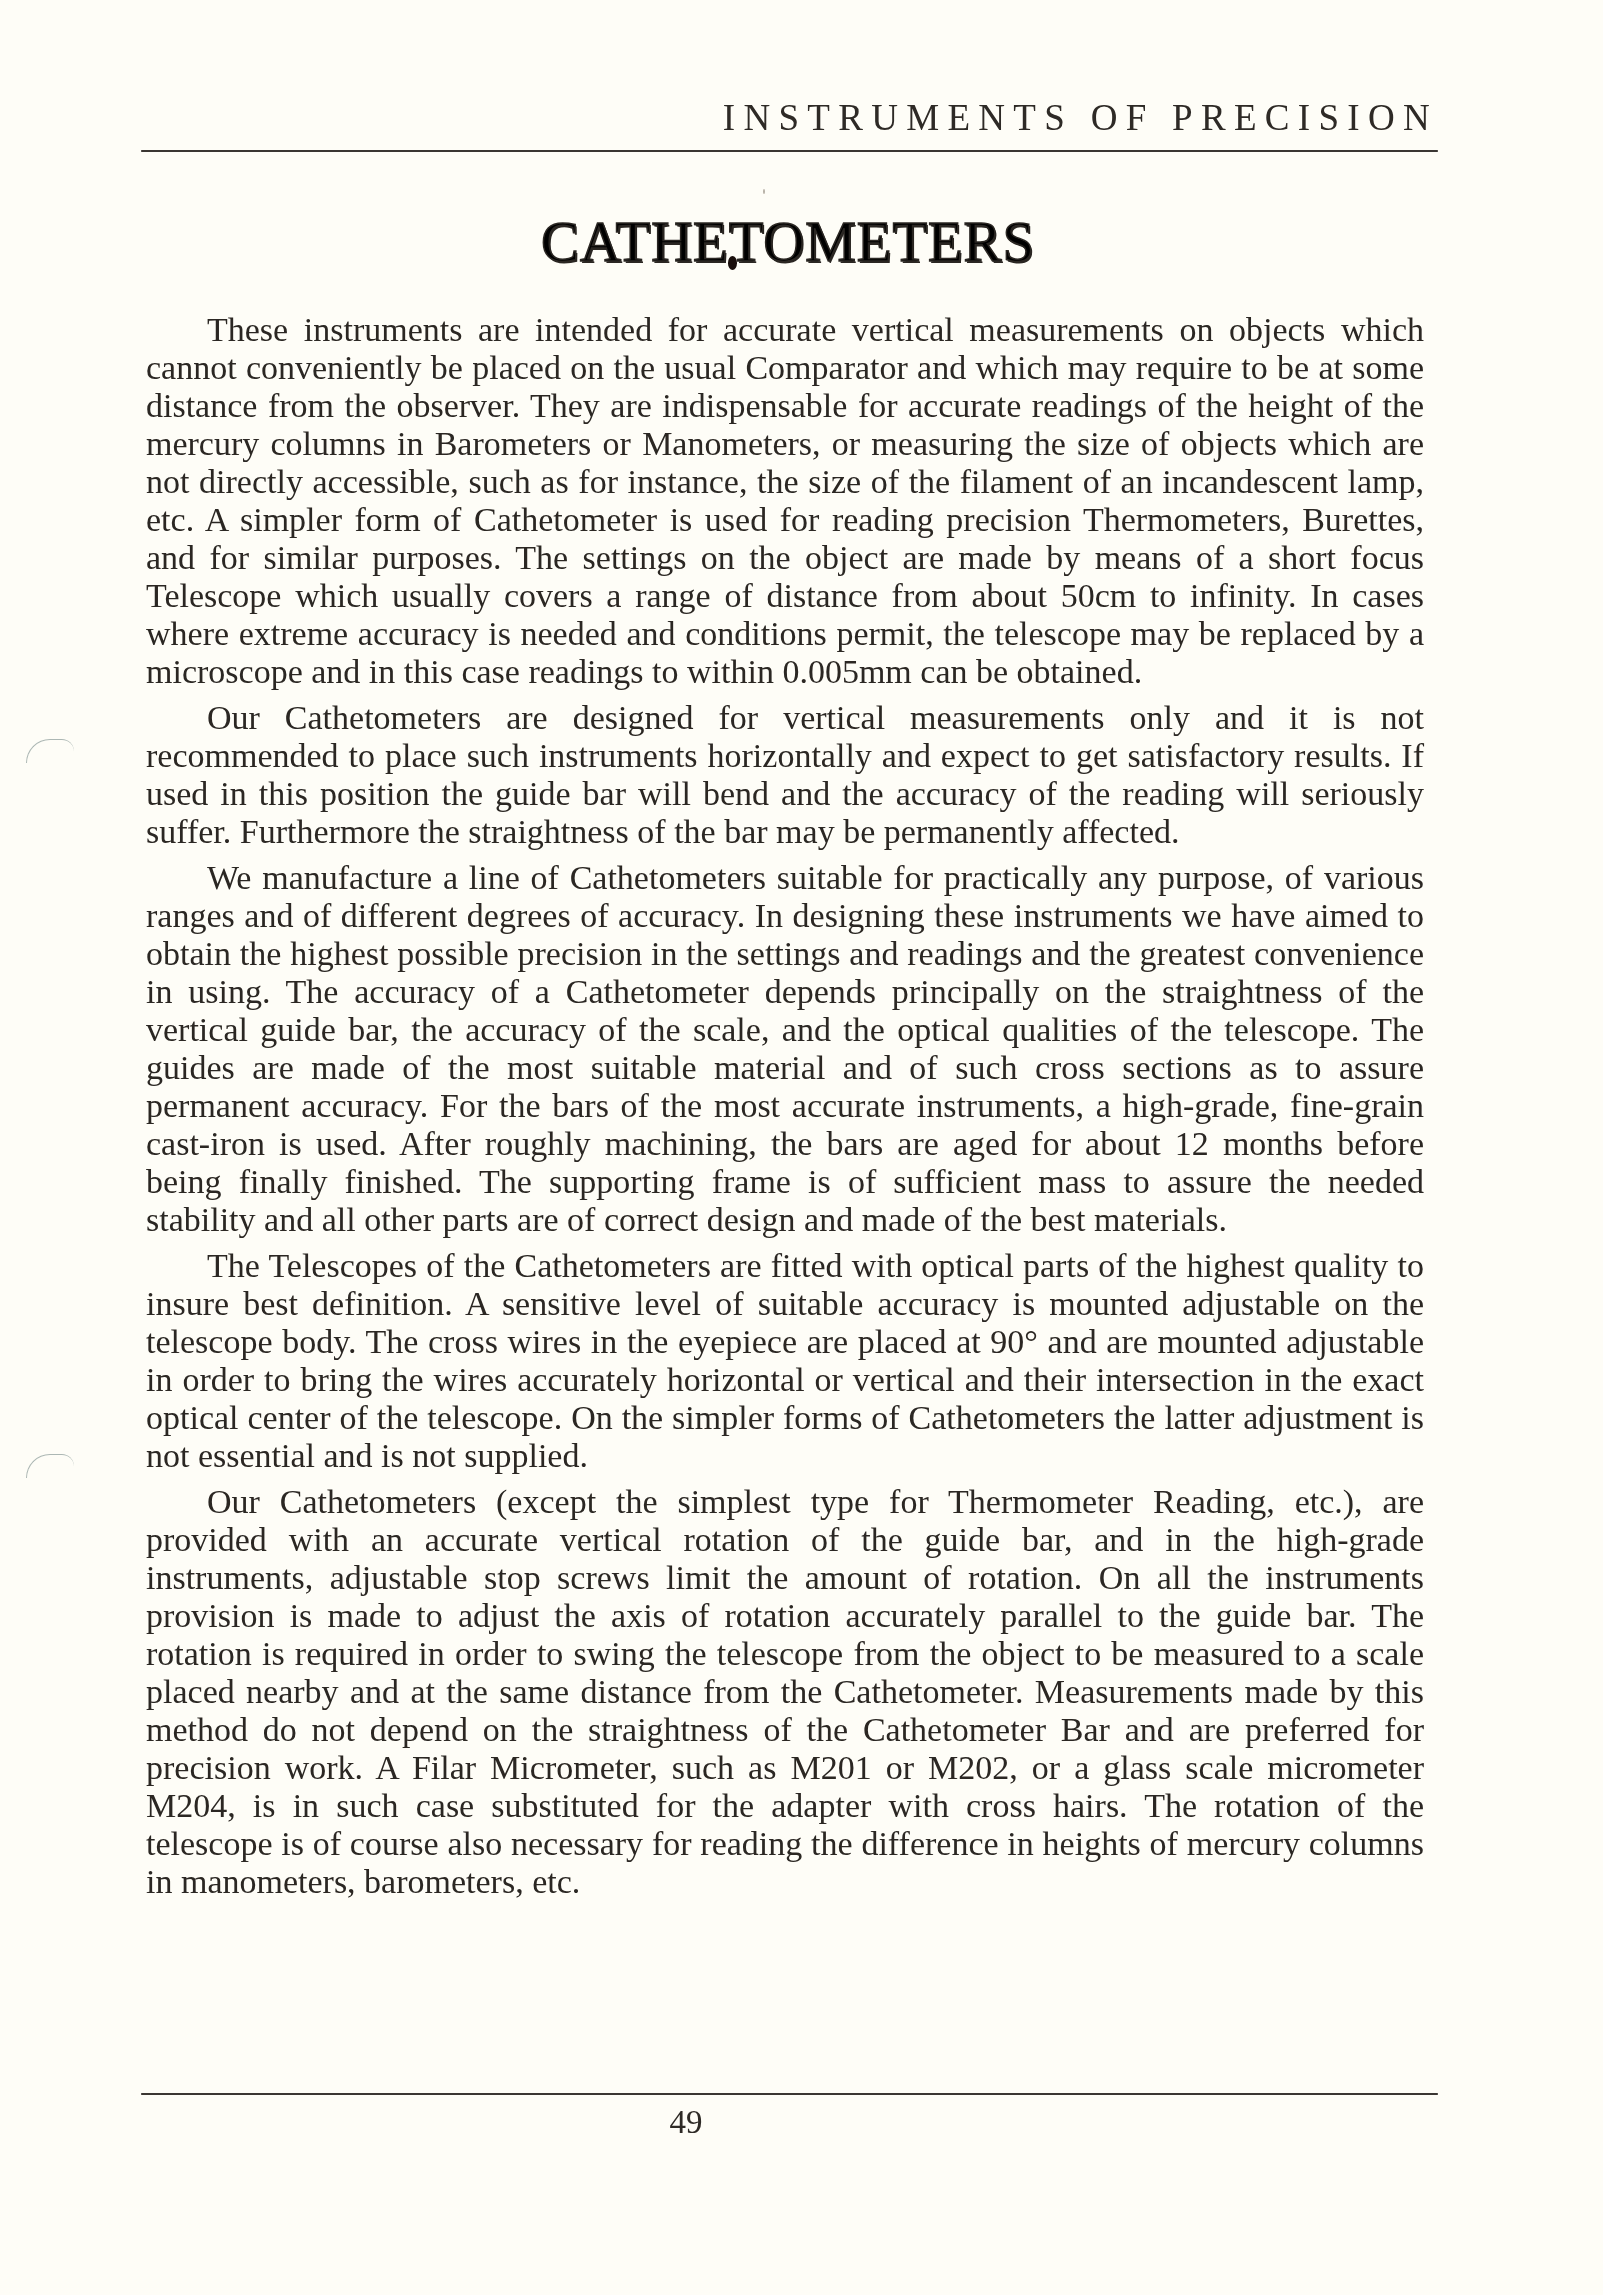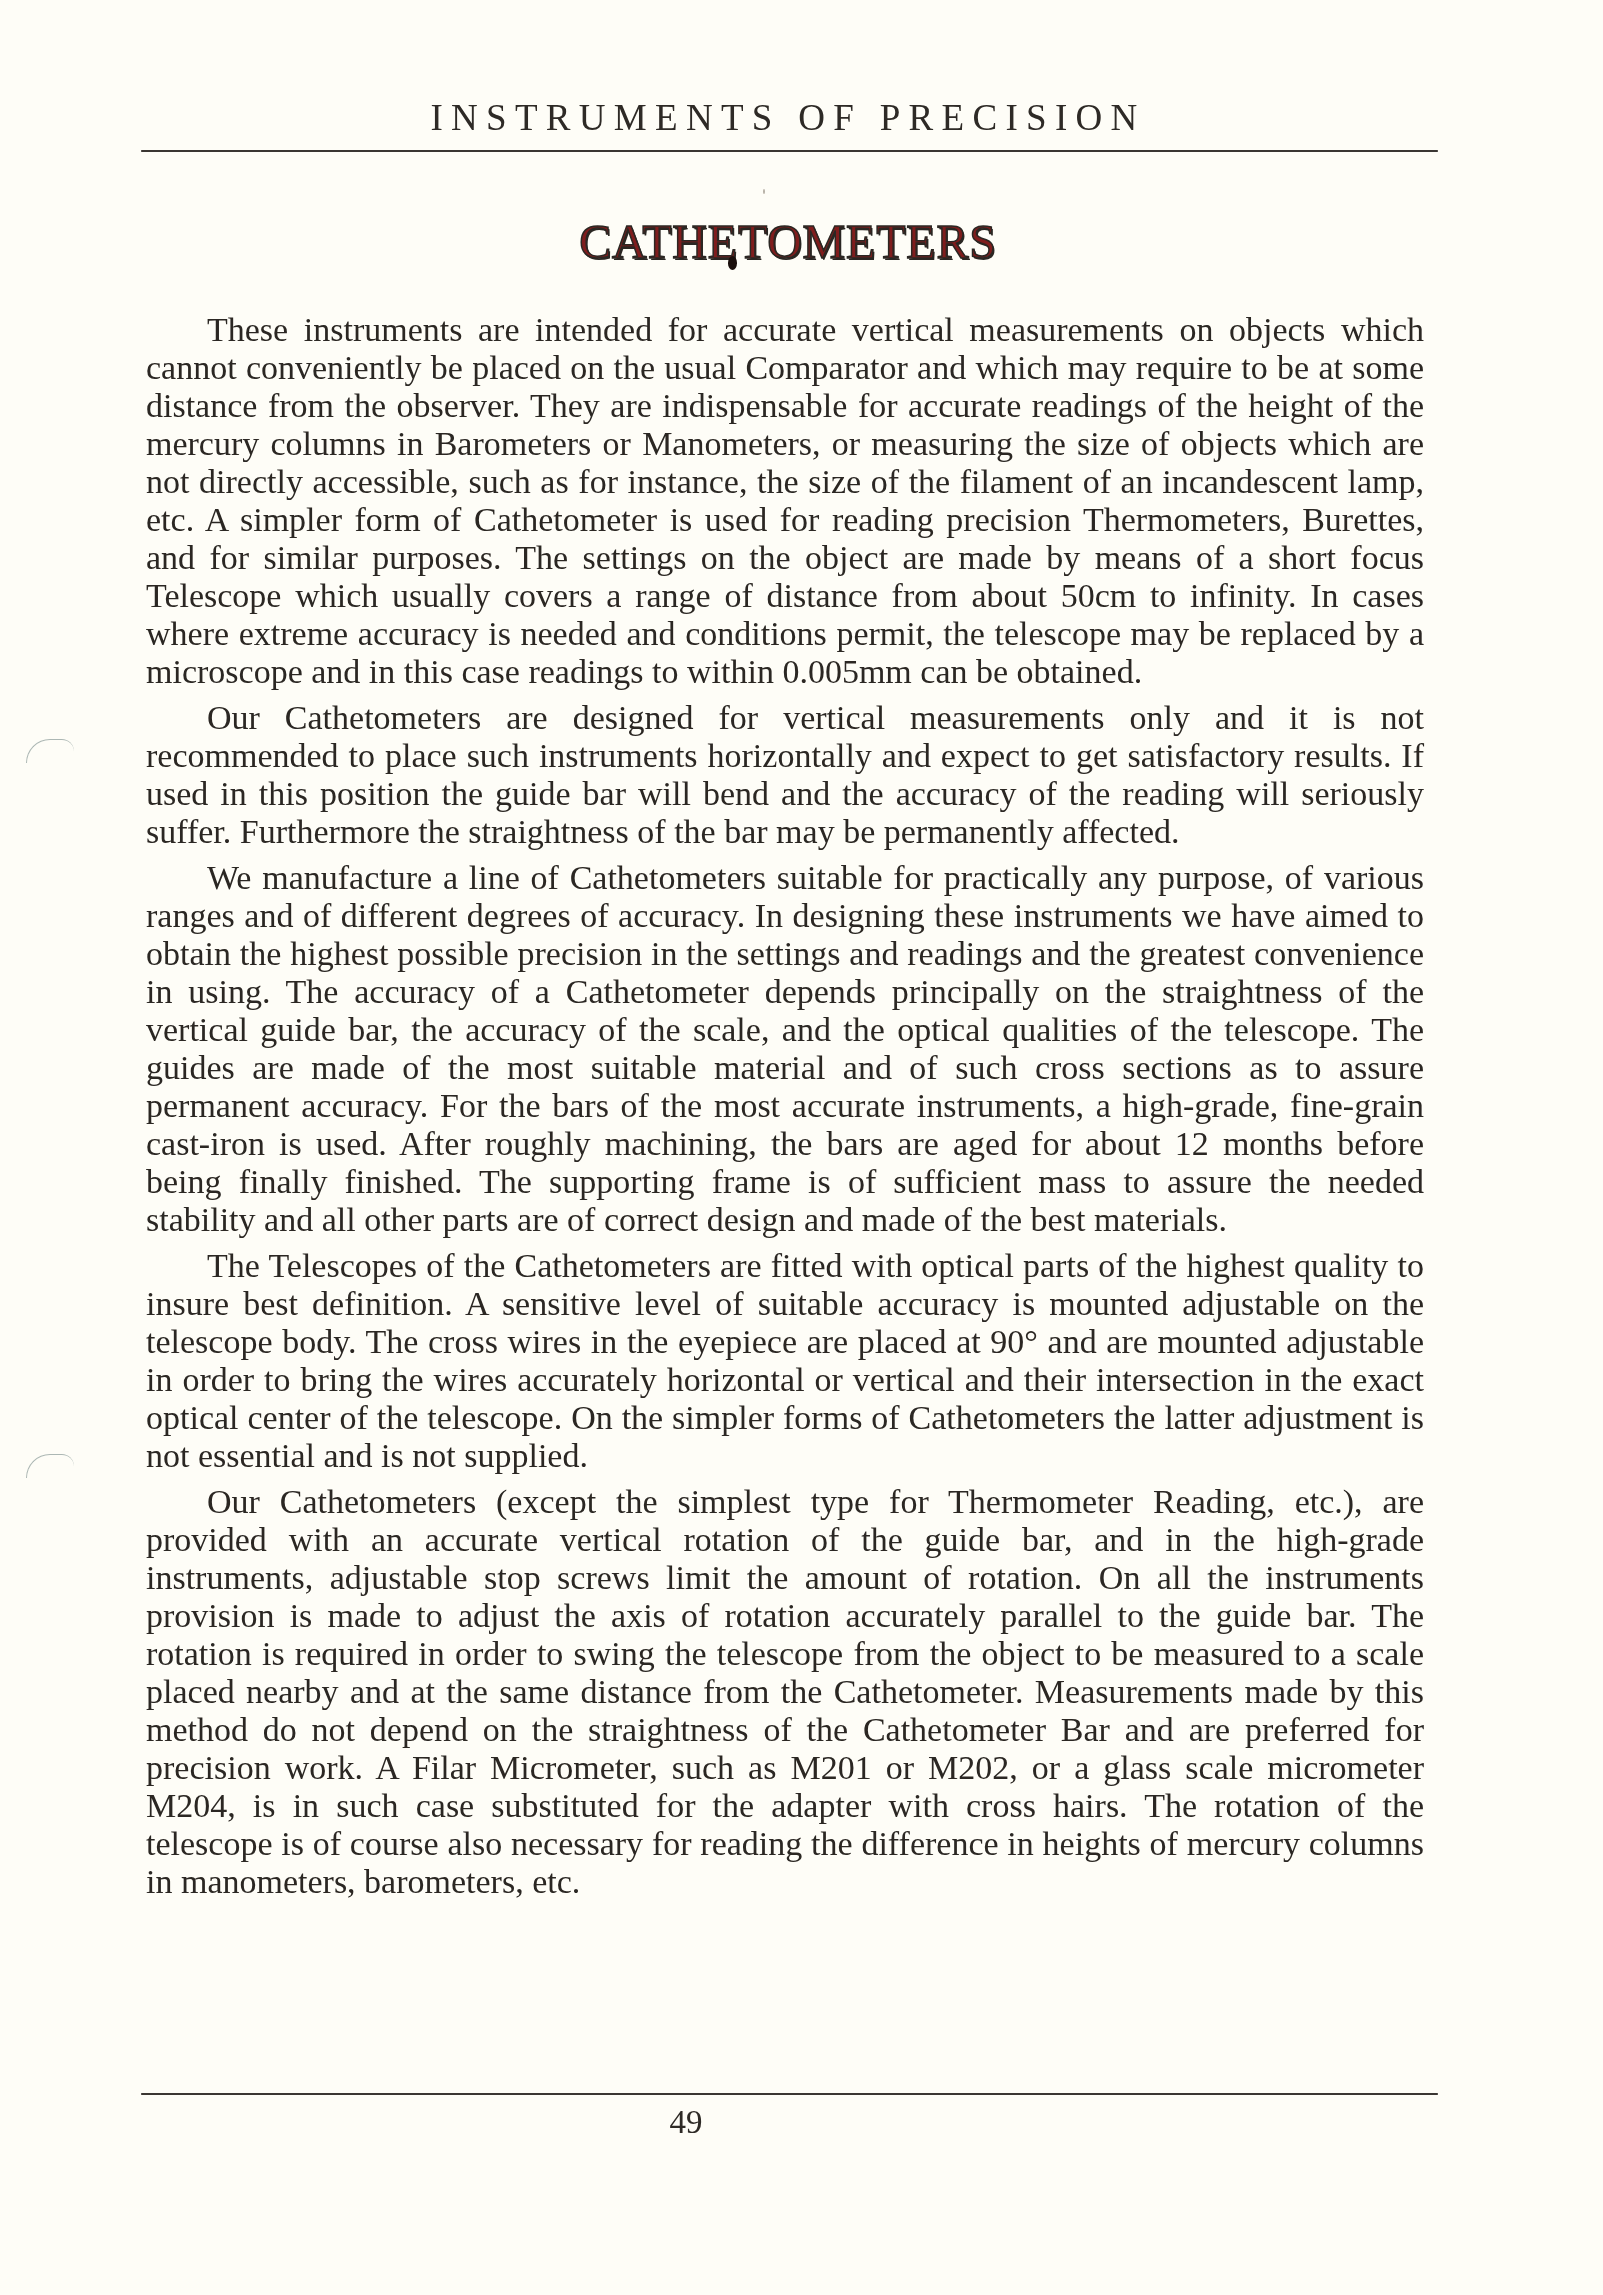--- a/index.html
+++ b/index.html
@@ -13,21 +13,21 @@
       position: relative;
       overflow: hidden;
       color: #2b2723;
       font-family: "Liberation Serif", "DejaVu Serif", serif;
     }
     .running-head {
       position: absolute;
       left: 138px;
       width: 1300px;
       top: 97px;
-      text-align: center;
+      text-align: right;
       font-size: 37px;
       letter-spacing: 8.3px;
       line-height: 42px;
       color: #2e2a26;
     }
     .rule {
       position: absolute;
       left: 141px;
       width: 1297px;
       height: 2.3px;
@@ -35,24 +35,24 @@
       border-radius: 0.8px;
     }
     .rule.top { top: 150px; }
     .rule.bottom { top: 2093px; }
     .title {
       position: absolute;
       left: 138px;
       width: 1300px;
       top: 215px;
       text-align: center;
-      font-size: 48px;
+      font-size: 57px;
       line-height: 53px;
       letter-spacing: 0.8px;
-      color: #7f1d1d;
+      color: #000000;
       -webkit-text-stroke: 1.5px #2b2723;
       text-shadow: 1.5px 1.5px 0 #2b2723;
     }
     .ink-blot {
       position: absolute;
       left: 728px;
       top: 256px;
       width: 9px;
       height: 13.6px;
       border-radius: 50%;

